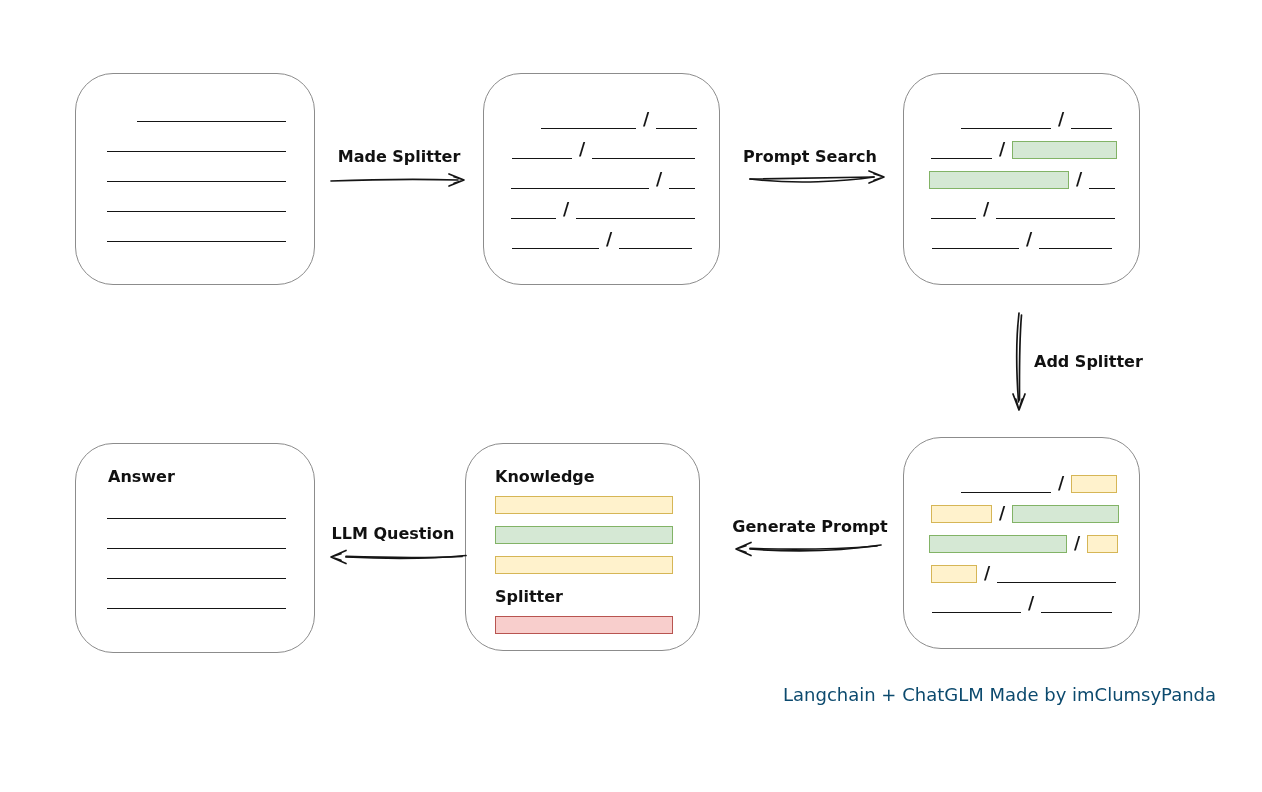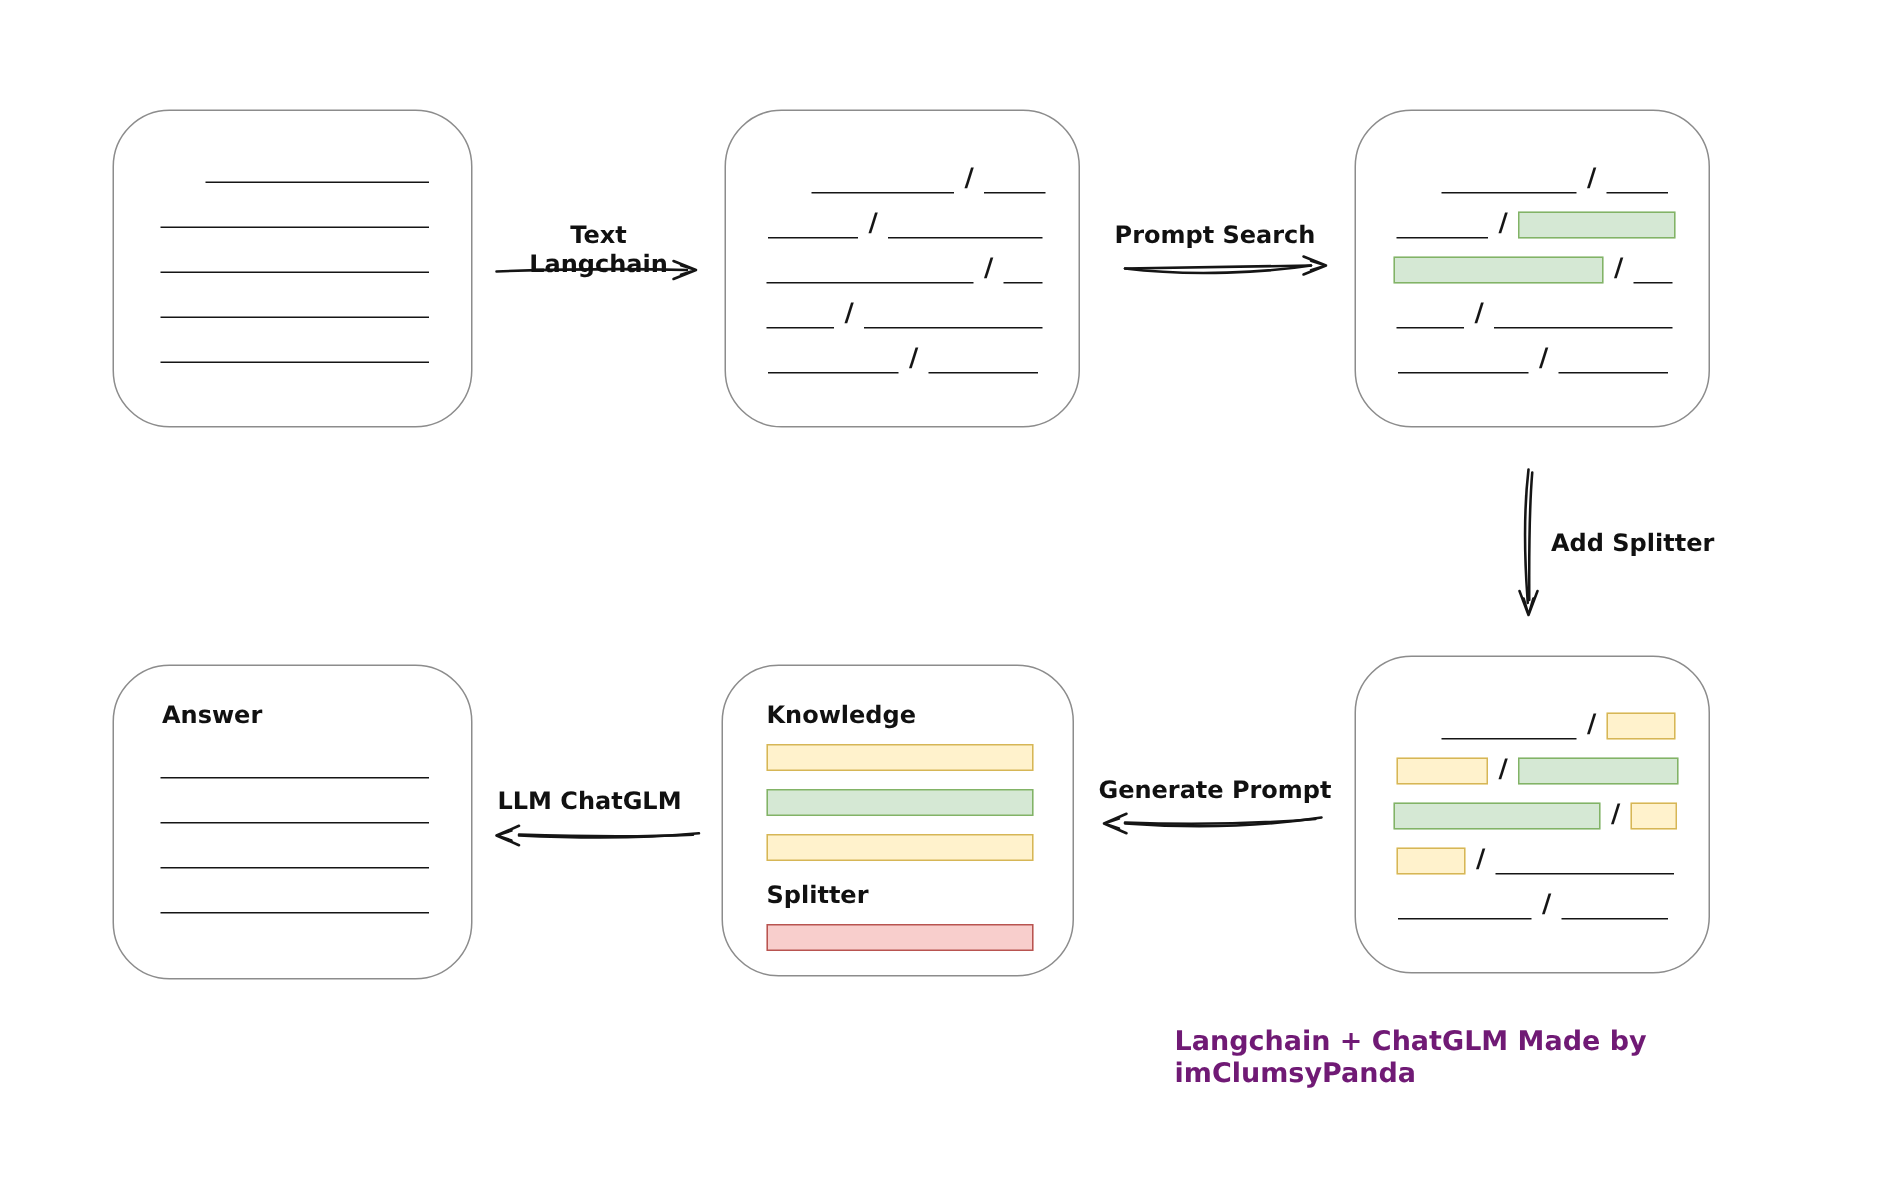--- a/index.html
+++ b/index.html
@@ -8,21 +8,21 @@
     font-family:"DejaVu Sans","Liberation Sans",sans-serif;color:#111;
   }
   .box{
     position:absolute;border:1.5px solid #8c8c8c;border-radius:38px;background:#fff;
     box-sizing:border-box;
   }
   #box-document{left:75px;top:73px;width:240px;height:212px;}
   #box-chunks{left:483px;top:73px;width:237px;height:212px;}
   #box-chunks-matched{left:903px;top:73px;width:237px;height:212px;}
   #box-context{left:903px;top:437px;width:237px;height:212px;}
-  #box-prompt{left:481px;top:443px;width:235px;height:208px;}
+  #box-prompt{left:465px;top:443px;width:235px;height:208px;}
   #box-answer{left:75px;top:443px;width:240px;height:210px;text-align:center;}
 
   .rows{position:absolute;left:0;top:0;right:0;bottom:0;}
   .row{display:flex;align-items:flex-end;height:30px;}
   .seg{display:inline-block;height:18px;box-sizing:border-box;}
   .seg.line{border-bottom:1.8px solid #151515;}
   .seg.green{background:#d5e8d4;border:1.4px solid #82b366;}
   .seg.yellow{background:#fff2cc;border:1.4px solid #d6b656;}
   .seg.red{background:#f8cecc;border:1.4px solid #b85450;}
   .slash{font-size:17px;font-weight:600;line-height:19px;margin:0 7px;color:#151515;}
@@ -40,21 +40,21 @@
   #label-question{left:29px;top:143px;}
   #label-answer{left:32px;top:23px;}
 
   .arrow-label{position:absolute;font-size:16px;font-weight:600;color:#111;text-align:center;}
   #lbl-text-splitter{left:336px;top:147px;width:126px;}
   #lbl-vector-search{left:742px;top:147px;width:136px;}
   #lbl-add-context{left:1034px;top:352px;width:120px;text-align:left;}
   #lbl-generate-prompt{left:732px;top:517px;width:156px;}
   #lbl-llm-response{left:328px;top:524px;width:130px;}
 
-  #caption{position:absolute;left:783px;top:684px;font-size:18px;font-weight:700;color:#701a75;}
+  #caption{position:absolute;left:783px;top:684px;font-size:18px;font-weight:400;color:#0c4a6e;text-align:right;}
 
   #arrow-layer{position:absolute;left:0;top:0;width:1262px;height:792px;pointer-events:none;}
   #arrow-layer path{fill:none;stroke:#151515;stroke-width:1.7;stroke-linecap:round;stroke-linejoin:round;}
 </style>
 </head>
 <body>
 
 <div id="canvas">
 
   <div class="box" id="box-document">
@@ -224,21 +224,21 @@
       <path d="M877 546 C 840 549, 795 550, 750 548.4"></path>
       <path d="M751 542.5 L736 549 L751 555.5 M746 545.7 L736 549 L746 552.3"></path>
     </g>
     <g>
       <path d="M466 555.5 C 425 559.5, 378 558.5, 346 557"></path>
       <path d="M462 556.5 C 428 558, 385 557.6, 346 556.4"></path>
       <path d="M346 550.5 L331 557 L346 563.5 M341 553.7 L331 557 L341 560.3"></path>
     </g>
   </svg>
 
-  <div class="arrow-label" id="lbl-text-splitter">Text Langchain</div>
+  <div class="arrow-label" id="lbl-text-splitter">Made Splitter</div>
   <div class="arrow-label" id="lbl-vector-search">Prompt Search</div>
   <div class="arrow-label" id="lbl-add-context">Add Splitter</div>
   <div class="arrow-label" id="lbl-generate-prompt">Generate Prompt</div>
-  <div class="arrow-label" id="lbl-llm-response">LLM ChatGLM</div>
+  <div class="arrow-label" id="lbl-llm-response">LLM Question</div>
 
   <div id="caption">Langchain + ChatGLM Made by imClumsyPanda</div>
 
 </div>
 
 </body></html>

